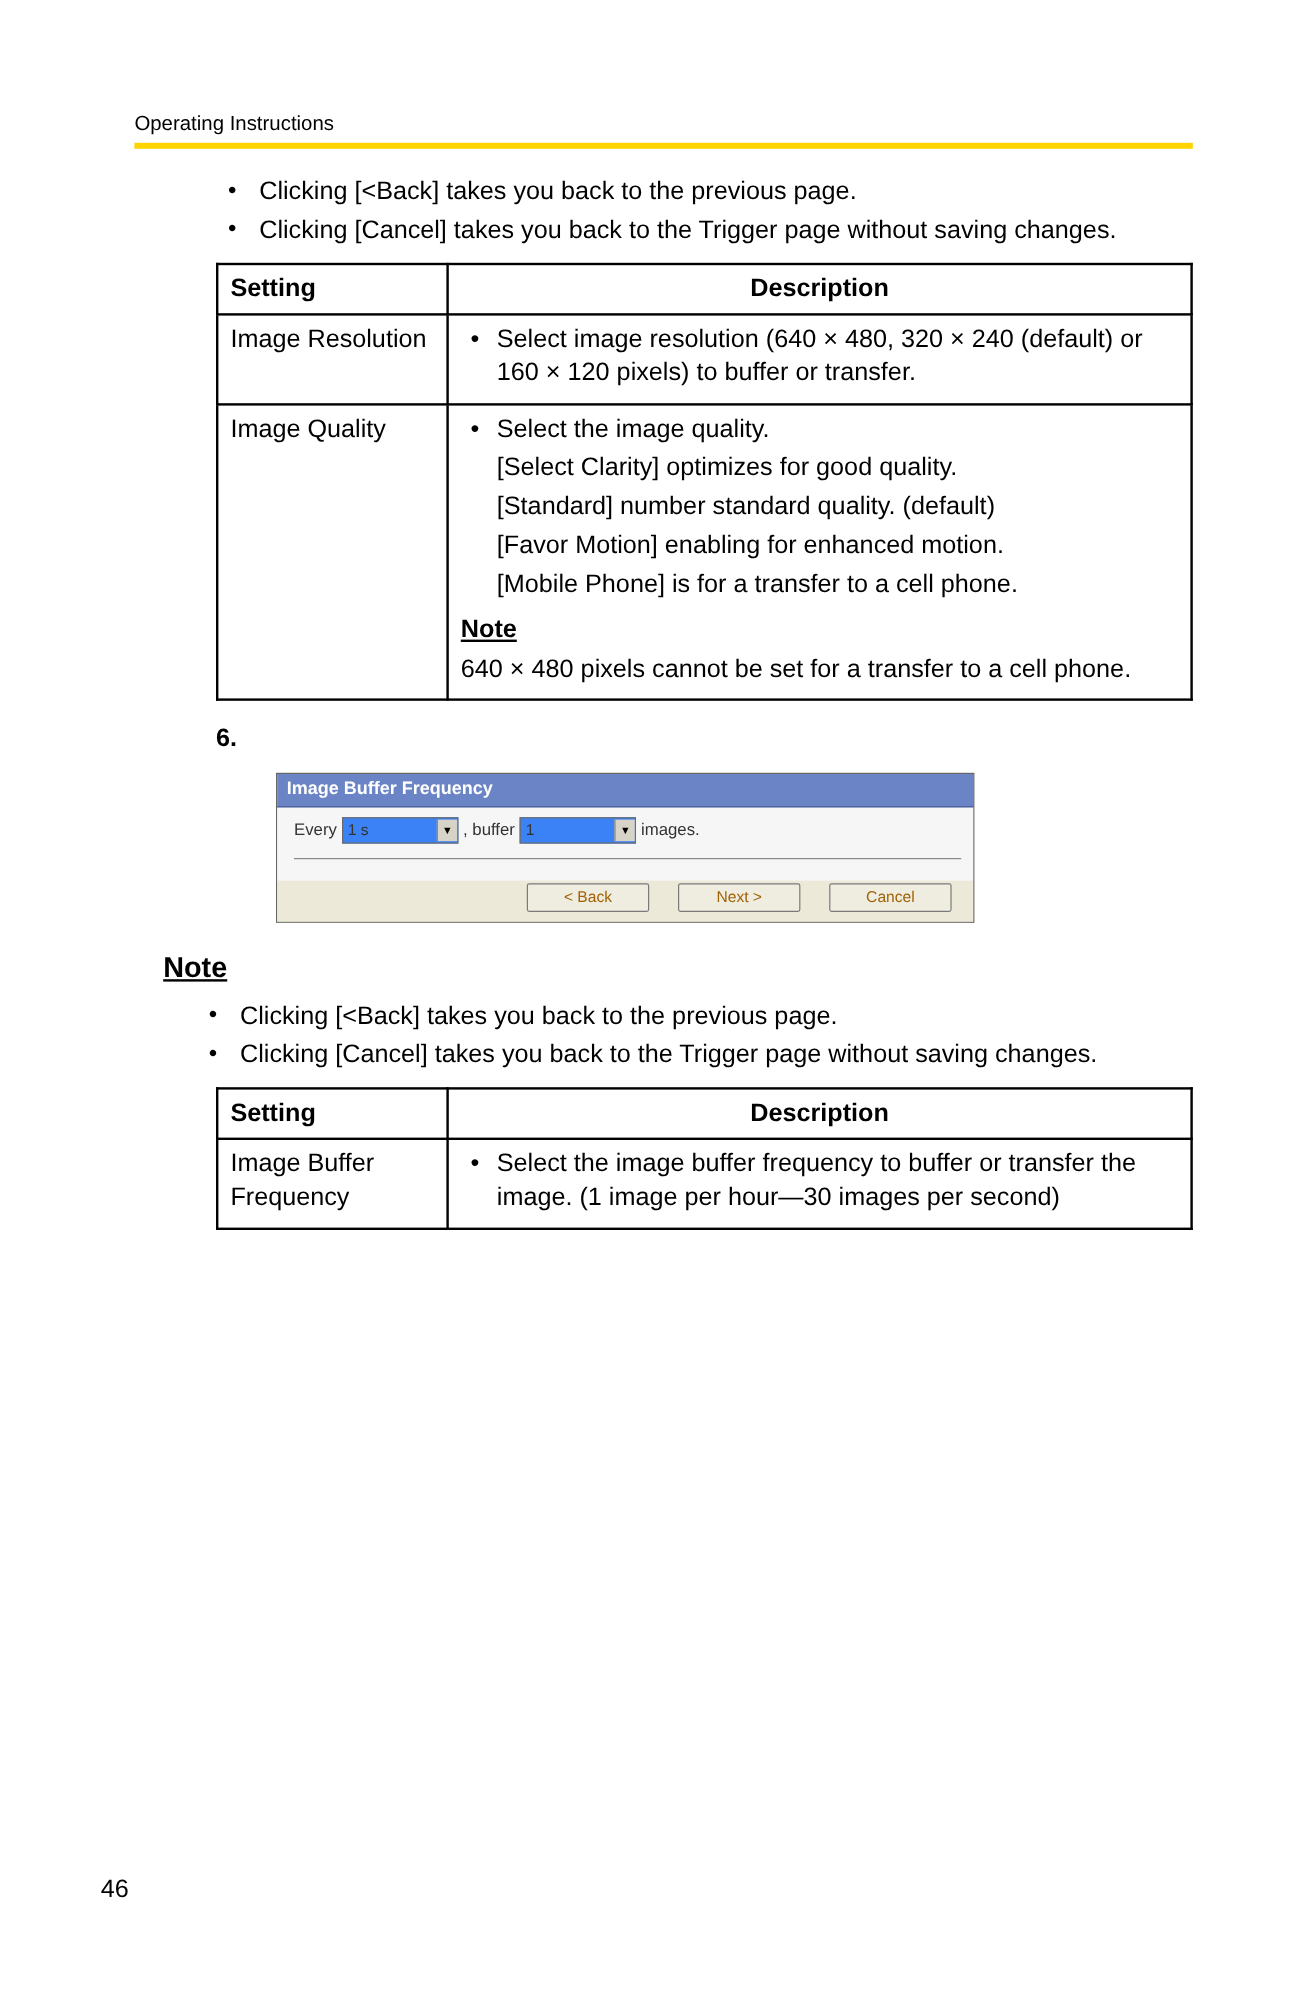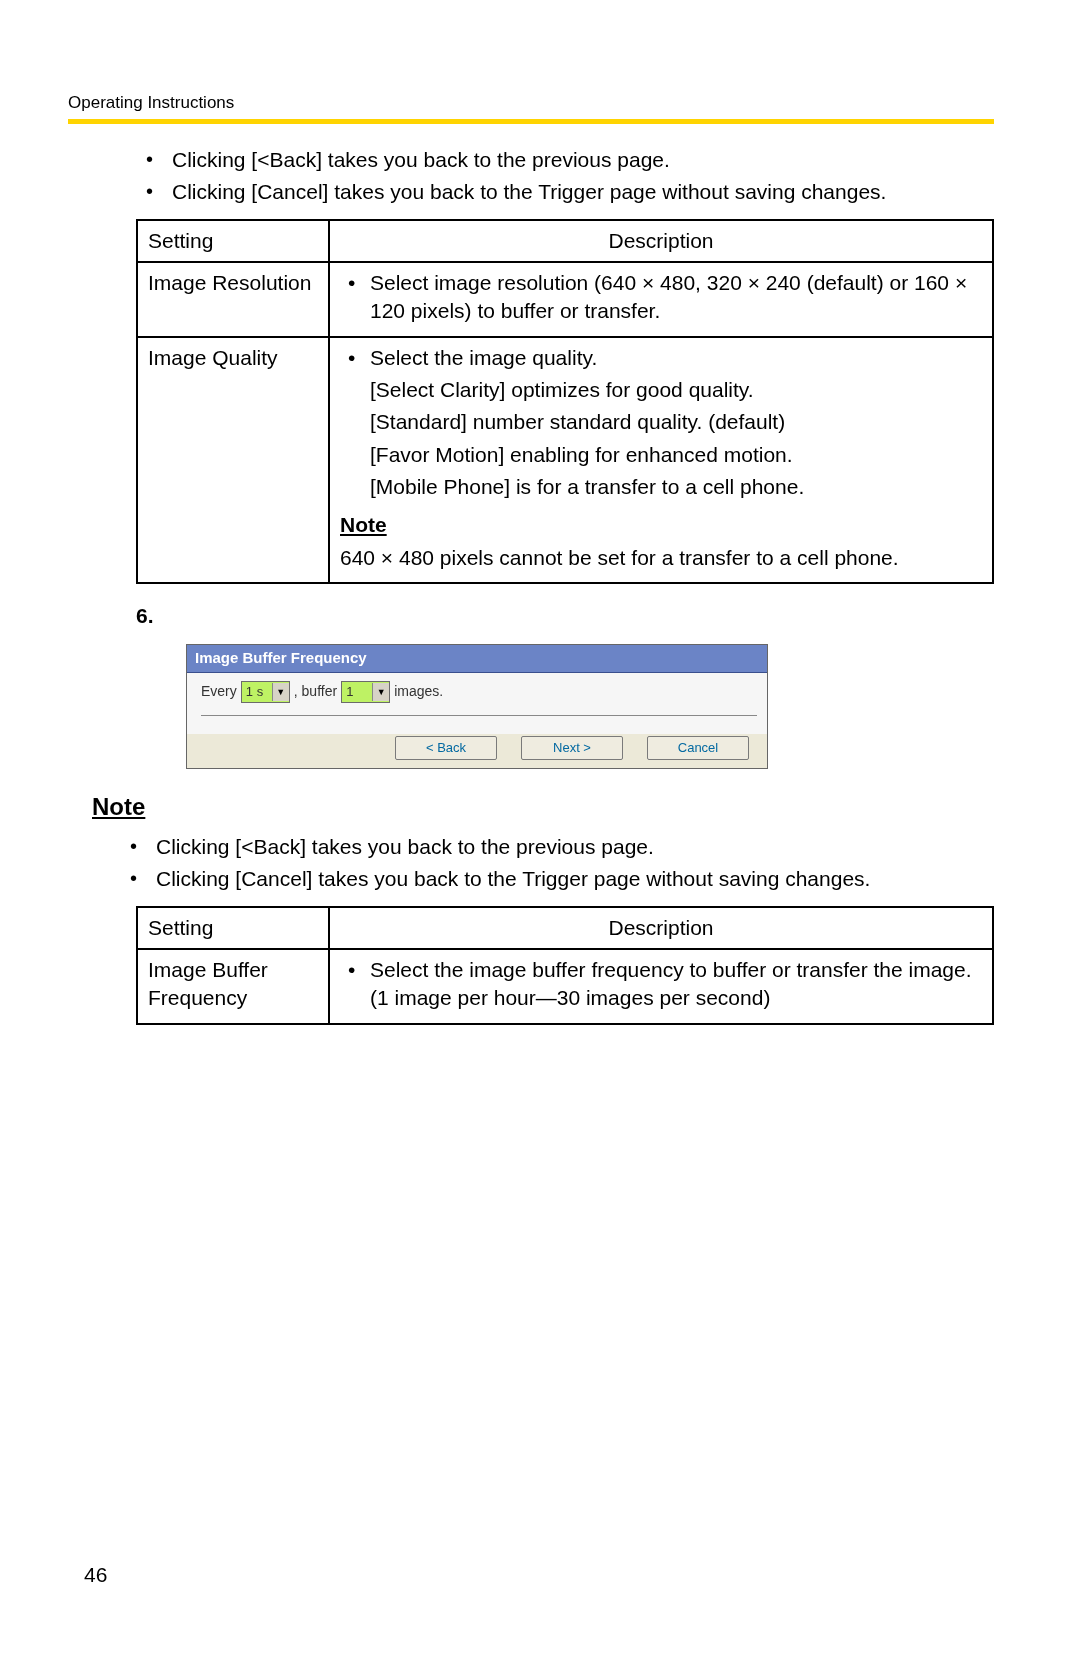--- a/index.html
+++ b/index.html
@@ -10,22 +10,21 @@
   body {
     width: 1080px;
     height: 1669px;
     position: relative;
     font-family: Arial, Helvetica, sans-serif;
     color: #000;
     font-size: 21px;
     line-height: 1.35;
   }
   .page {
-    padding: 92px 86px 0 48px;
-    margin-left: 20px;
+    padding: 92px 86px 0 112px;
   }
   .header {
     font-size: 17px;
     margin-bottom: 4px;
   }
   .hr-yellow {
     height: 5px;
     background: #ffd400;
     margin-bottom: 22px;
   }
@@ -54,21 +53,21 @@
     width: 100%;
     margin: 12px 0 18px 0;
   }
   table.settings th, table.settings td {
     border: 2px solid #000;
     text-align: left;
     vertical-align: top;
     padding: 6px 10px;
   }
   table.settings th {
-    font-weight: normal;
+    font-weight: bold;
   }
   table.settings th.col1 { width: 170px; text-align: left; }
   table.settings th.col2 { text-align: center; }
   .desc ul {
     list-style: none;
     padding: 0;
     margin: 0;
   }
   .desc ul li {
     position: relative;
@@ -140,23 +139,24 @@
     display: flex;
     align-items: center;
     gap: 4px;
     margin-bottom: 12px;
   }
   .dropdown {
     display: inline-flex;
     align-items: center;
     height: 20px;
     border: 1px solid #6b6b6b;
-    background: #bef264;
+    background: #3b82f6;
     font-size: 13px;
     padding: 0 0 0 4px;
+    gap: 48px;
   }
   .dropdown .val { padding-right: 4px; min-width: 22px; }
   .dropdown .arrow {
     width: 16px;
     height: 18px;
     background: #d7d3c7;
     border-left: 1px solid #888;
     display: flex;
     align-items: center;
     justify-content: center;
@@ -178,21 +178,21 @@
   .ui-btn {
     width: 100px;
     height: 22px;
     background: #efece0;
     border: 1px solid #7a7a7a;
     border-radius: 2px;
     font-size: 13px;
     display: flex;
     align-items: center;
     justify-content: center;
-    color: #0369a1;
+    color: #a16207;
   }
 </style>
 </head>
 <body>
 
 <div class="page">
   <div class="header">Operating Instructions</div>
   <div class="hr-yellow"></div>
 
   <div class="content">

